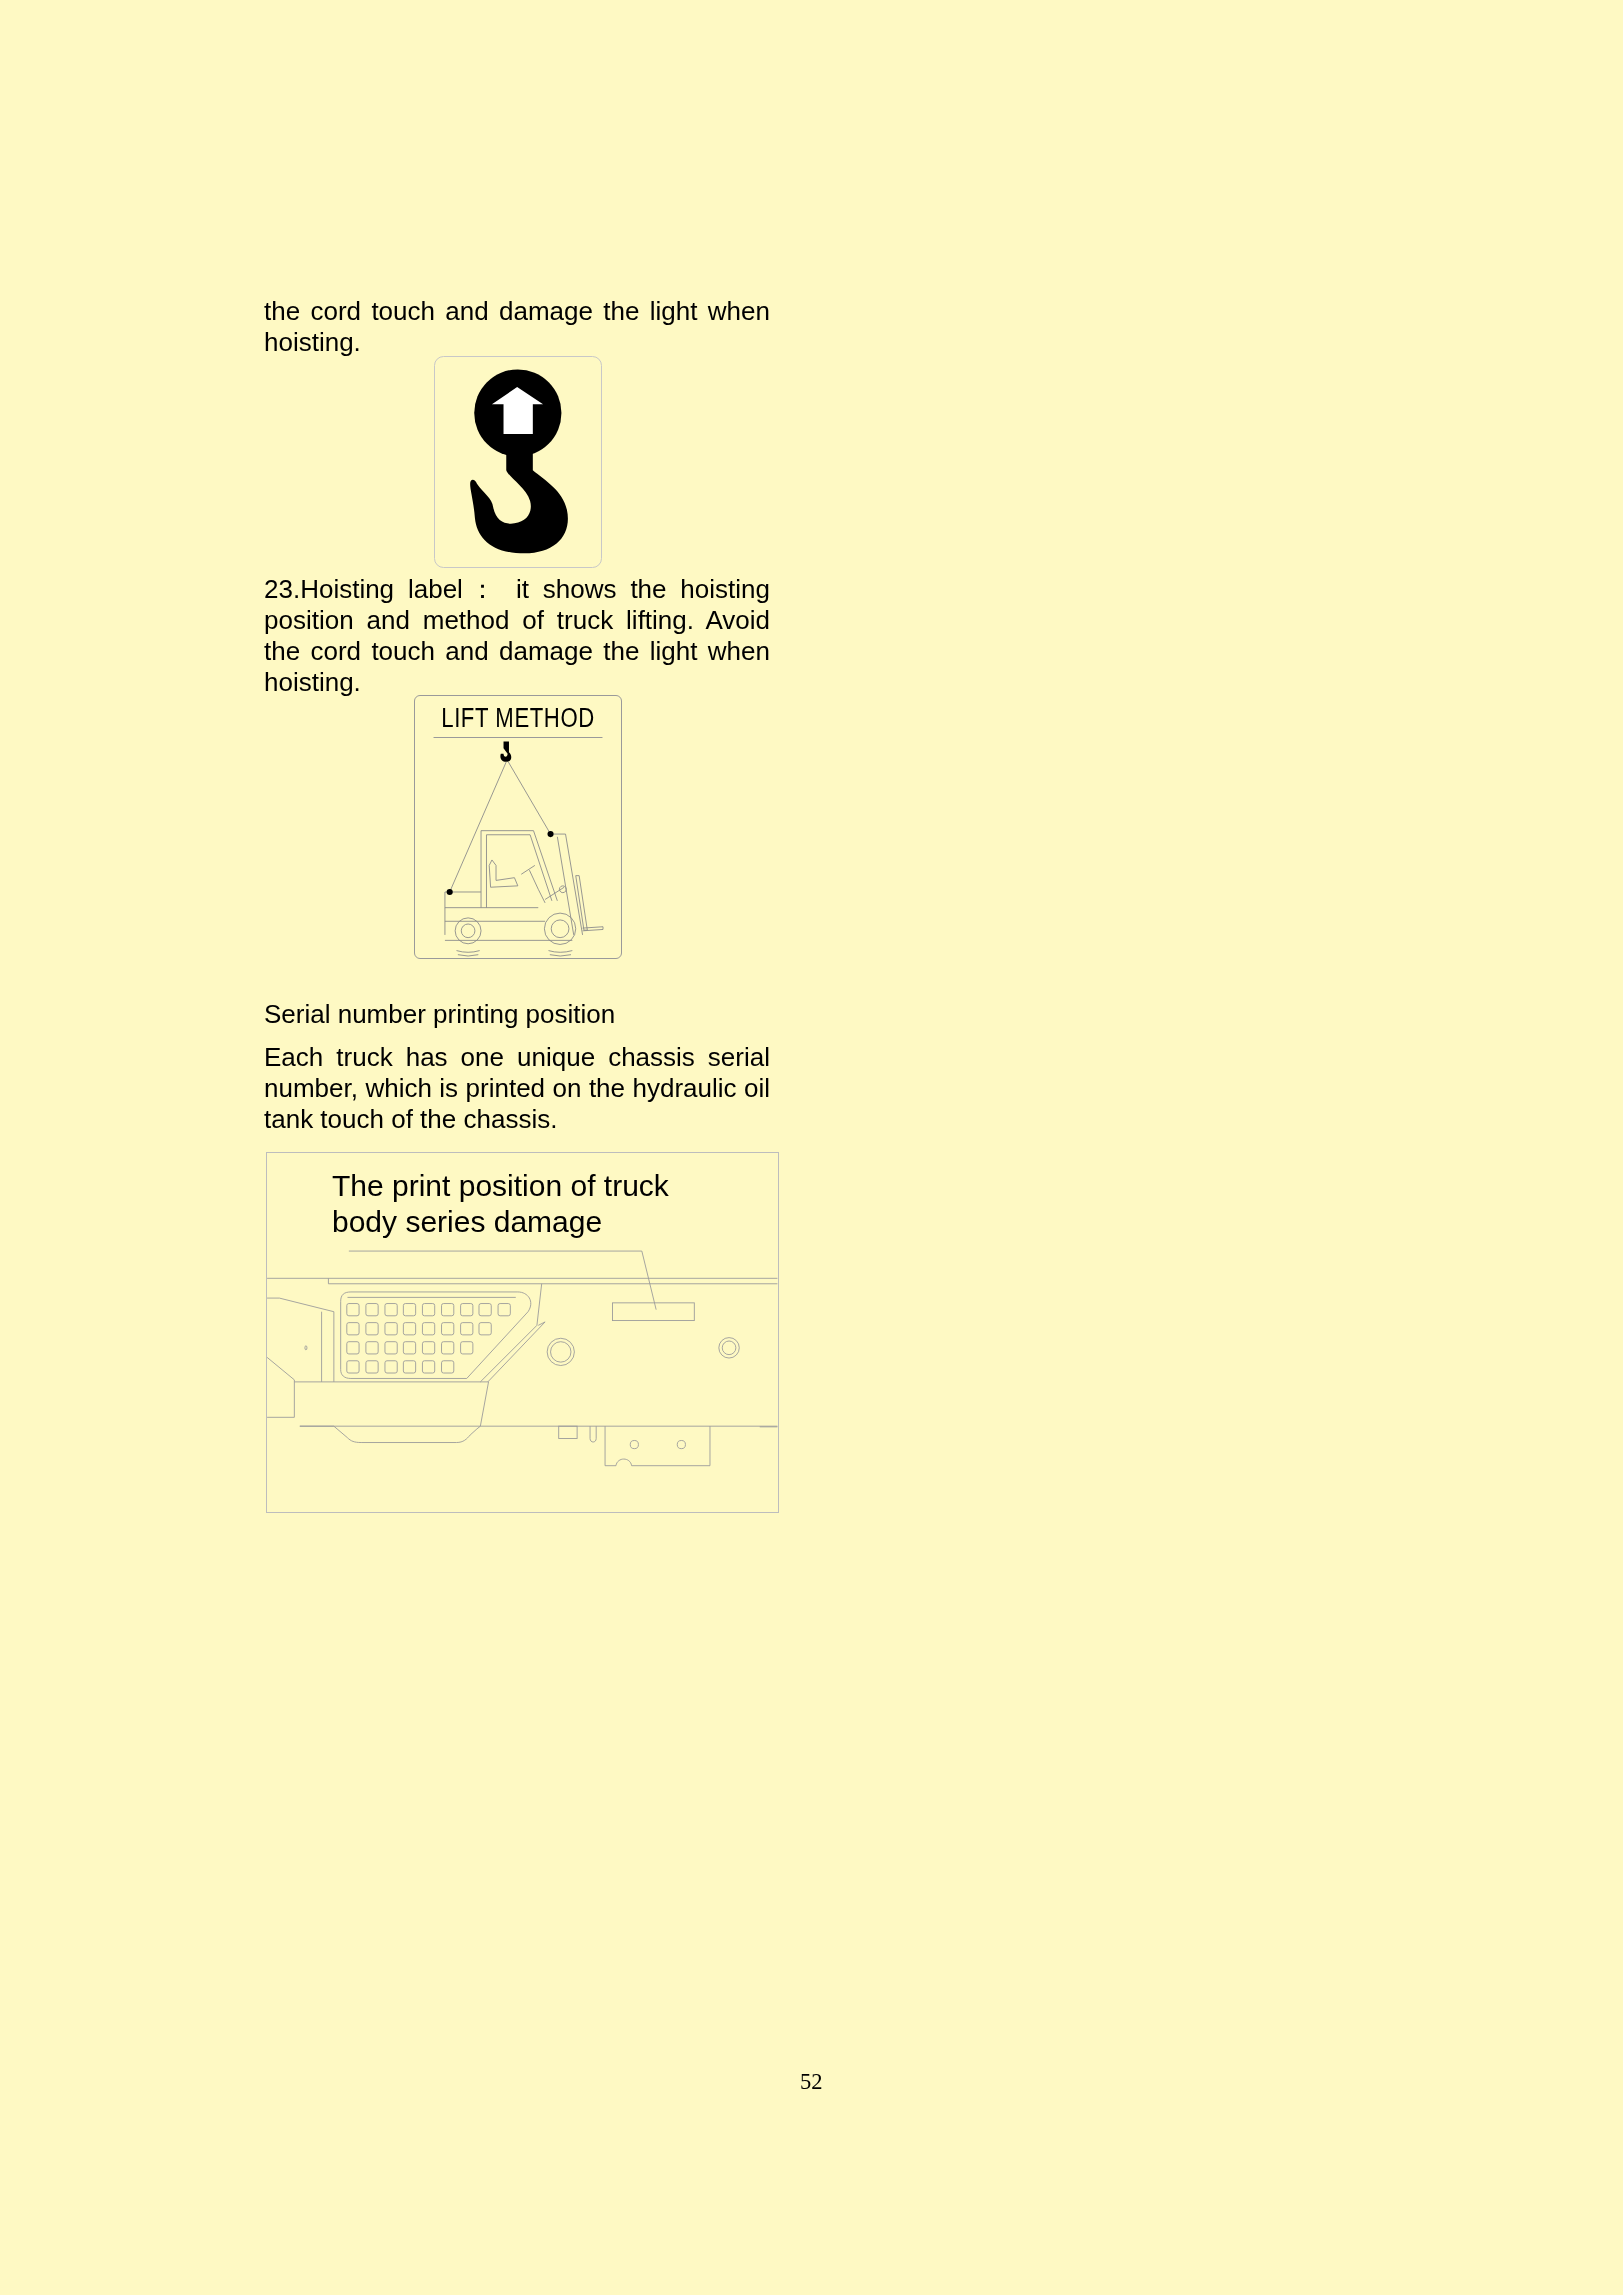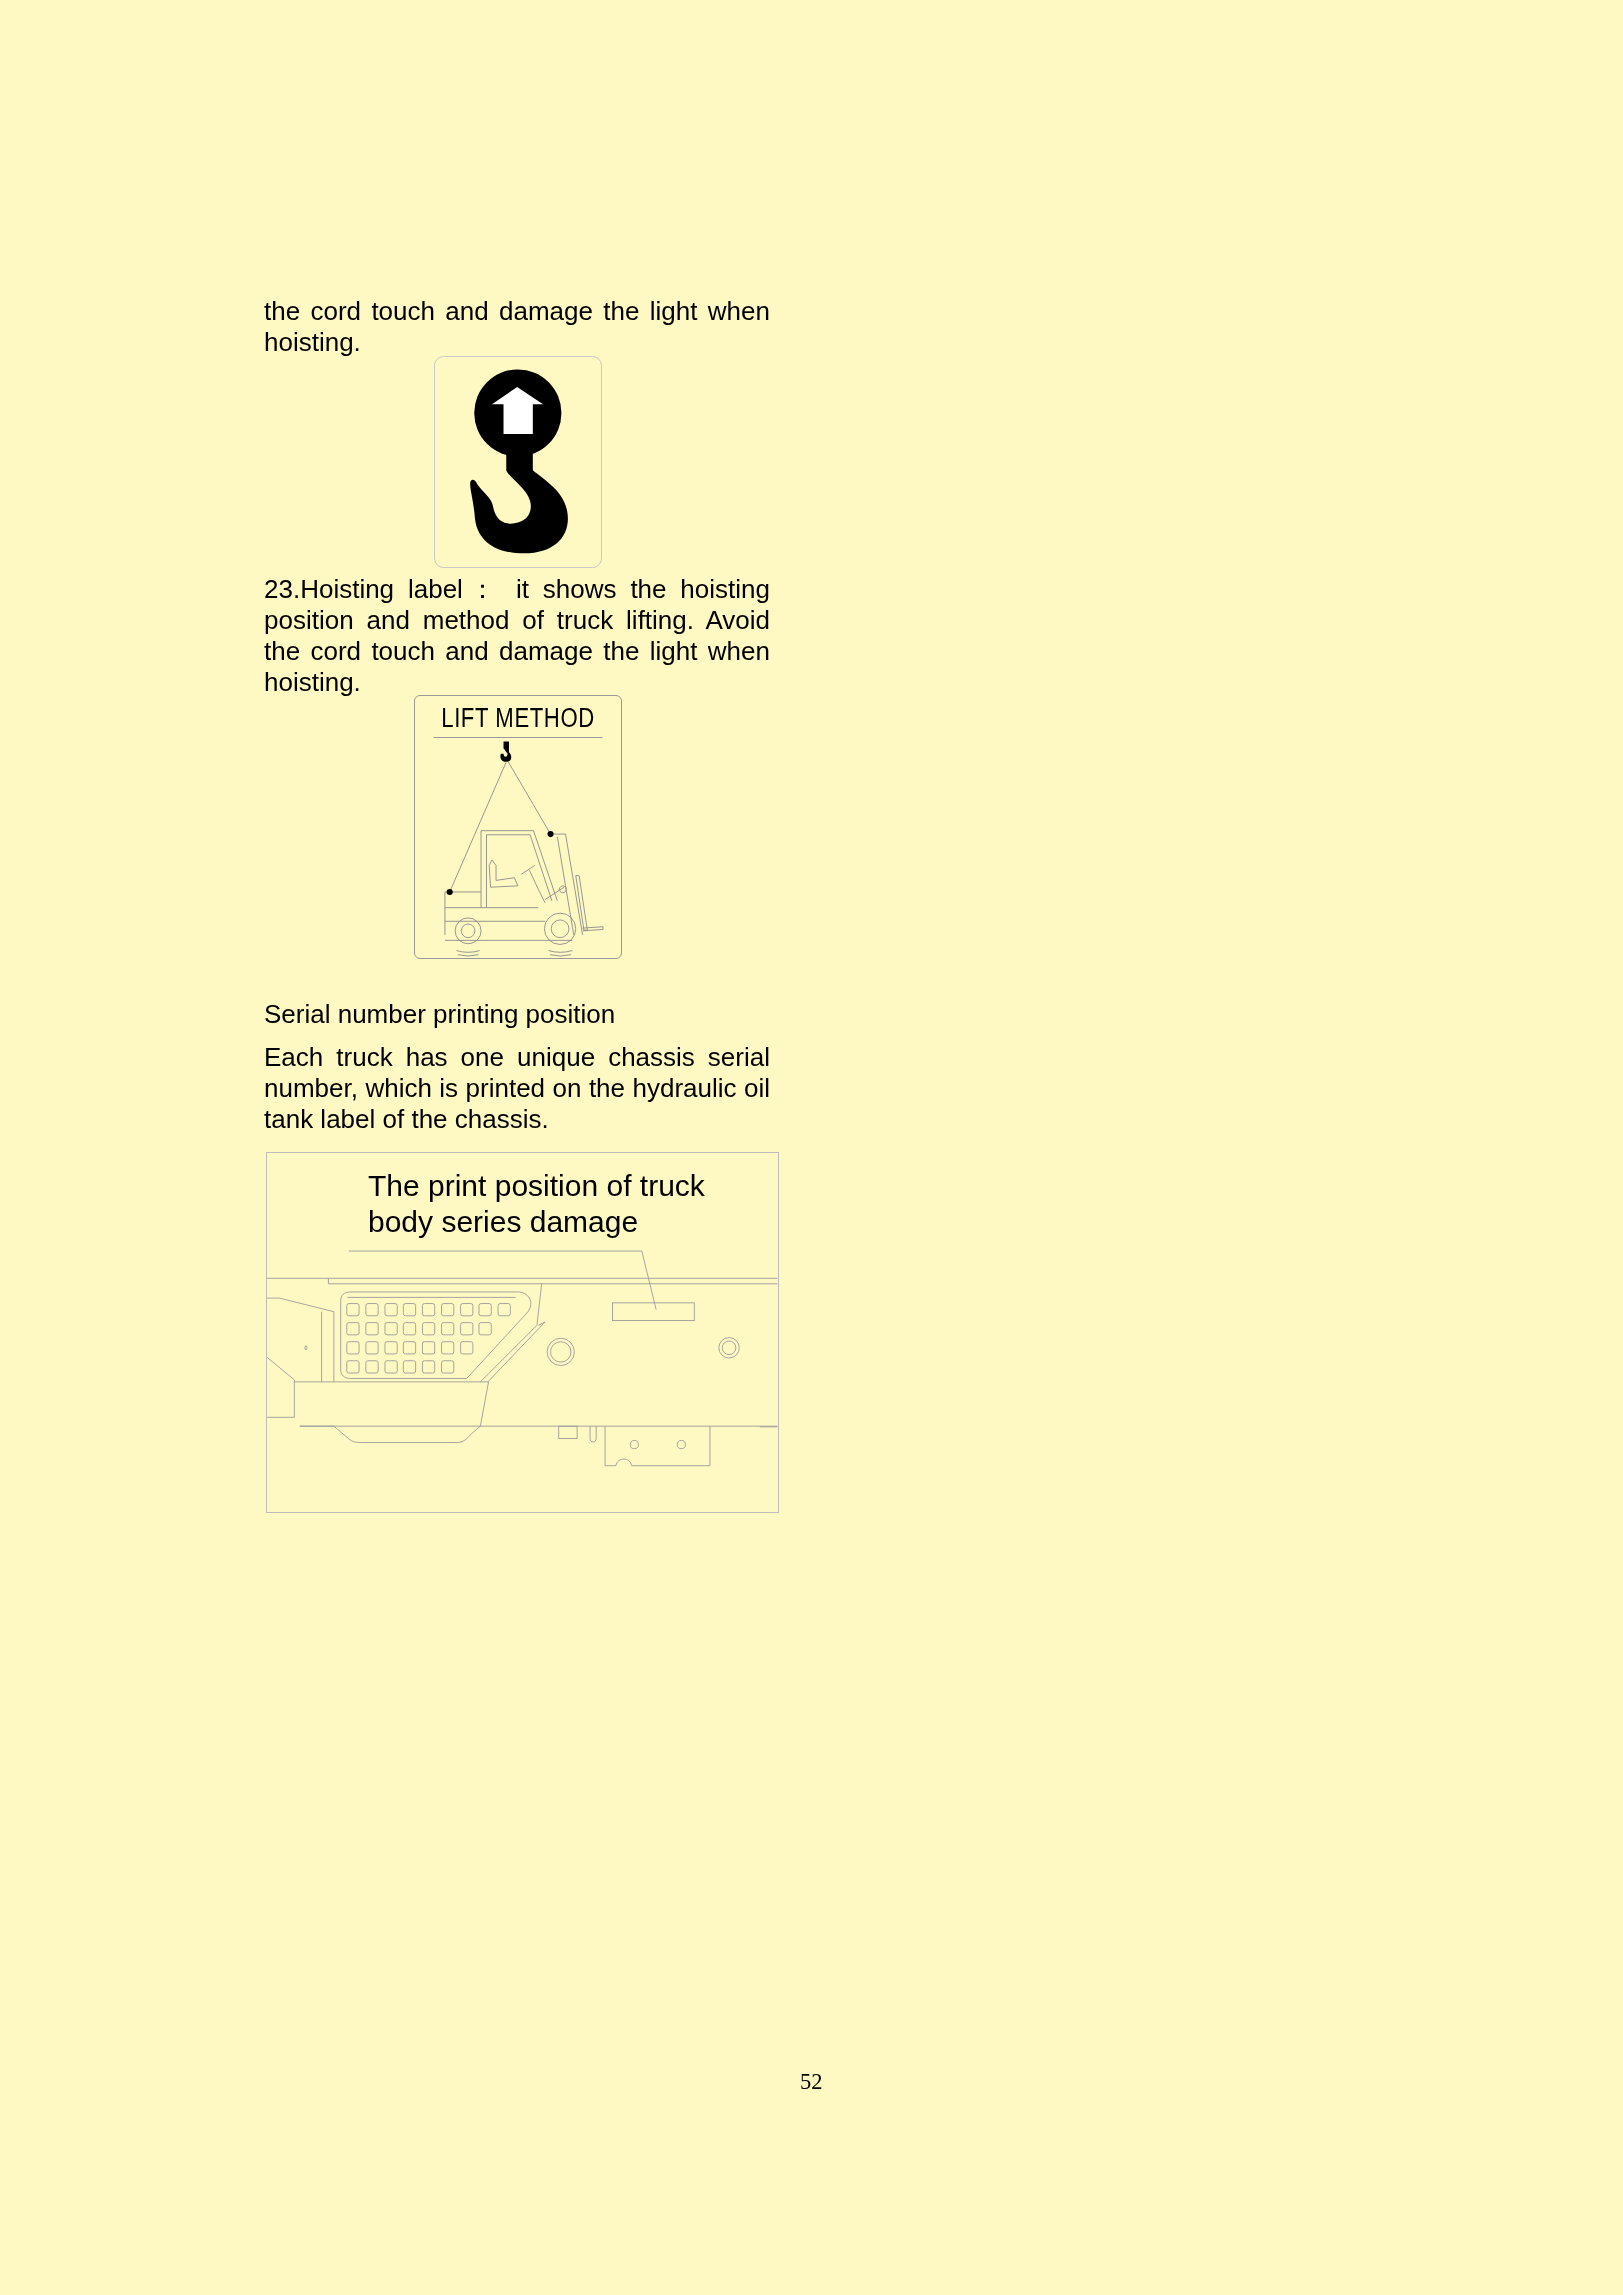--- a/index.html
+++ b/index.html
@@ -8,21 +8,21 @@
   .para { position: absolute; left: 264px; width: 506px; font-family: "Liberation Sans", sans-serif; font-size: 26px; color: #000; }
   .line { display: block; height: 31px; line-height: 31px; white-space: nowrap; }
   .line.j { text-align: justify; text-align-last: justify; }
   .line.l { text-align: left; }
   .heading { position: absolute; left: 264px; font-family: "Liberation Sans", sans-serif; font-size: 26px; line-height: 31px; color: #000; white-space: nowrap; }
   .figure { position: absolute; box-sizing: border-box; }
   .hook-box { left: 434px; top: 356px; width: 168px; height: 212px; border: 1.4px solid #c8c8c8; border-radius: 9.5px; }
   .lift-box { left: 414px; top: 695px; width: 208px; height: 264px; border: 1.4px solid #9a9a9a; border-radius: 6px; }
   .lift-title { position: absolute; left: 0; top: 0; width: 100%; height: 42px; border-bottom: 1.4px solid #9a9a9a; box-sizing: border-box; text-align: center; font-family: "Liberation Sans Narrow", "Liberation Sans", sans-serif; font-size: 27px; line-height: 44px; letter-spacing: 0.7px; color: #000; transform: scaleX(0.82); transform-origin: center; }
   .chassis-box { left: 266px; top: 1152px; width: 513px; height: 361px; border: 1.4px solid #bdbdbd; }
-  .chassis-caption { position: absolute; left: 65px; top: 15px; font-family: "Liberation Sans", sans-serif; font-size: 30px; line-height: 36px; color: #000; white-space: nowrap; margin-left: 36px; }
+  .chassis-caption { position: absolute; left: 65px; top: 15px; font-family: "Liberation Sans", sans-serif; font-size: 30px; line-height: 36px; color: #000; white-space: nowrap; }
   .chassis-caption span { display: block; }
   .page-number { position: absolute; left: 800px; top: 2037px; font-family: "Liberation Serif", serif; font-size: 22.5px; color: #000; margin-top: 32px; }
   svg { position: absolute; left: 0; top: 0; overflow: visible; }
 </style>
 </head>
 <body>
 
 <div class="page">
 
   <div class="para" style="top:296px;">
@@ -93,21 +93,21 @@
       <path d="M800 1320 L828 1302 M826 1300 a5 5 0 1 0 0.1 0"></path>
     </g>
     <circle cx="660" cy="1309" r="4.5" fill="#000"></circle>
     <circle cx="808" cy="1224" r="4.5" fill="#000"></circle>
   </svg>
 
   <div class="heading" style="top:999px;">Serial number printing position</div>
   <div class="para" style="top:1042px;">
     <span class="line j">Each truck has one unique chassis serial</span>
     <span class="line j">number, which is printed on the hydraulic oil</span>
-    <span class="line l">tank label of the chassis.</span>
+    <span class="line l">tank touch of the chassis.</span>
   </div>
 
   <div class="figure chassis-box">
     <div class="chassis-caption">
       <span>The print position of truck</span>
       <span>body series damage</span>
     </div>
   </div>
   <svg width="1623" height="2295" viewBox="0 0 2382 3368">
     <g stroke="#9a9a9a" stroke-width="1.3" fill="none">

